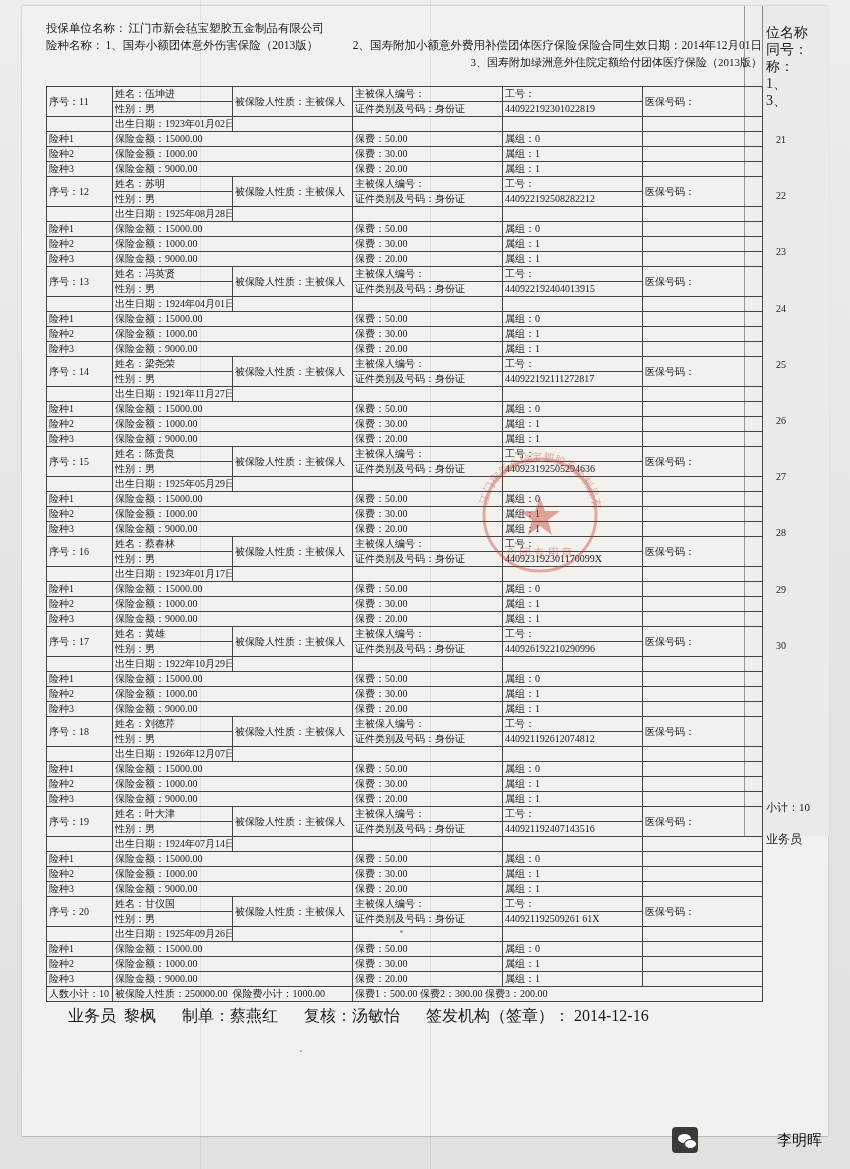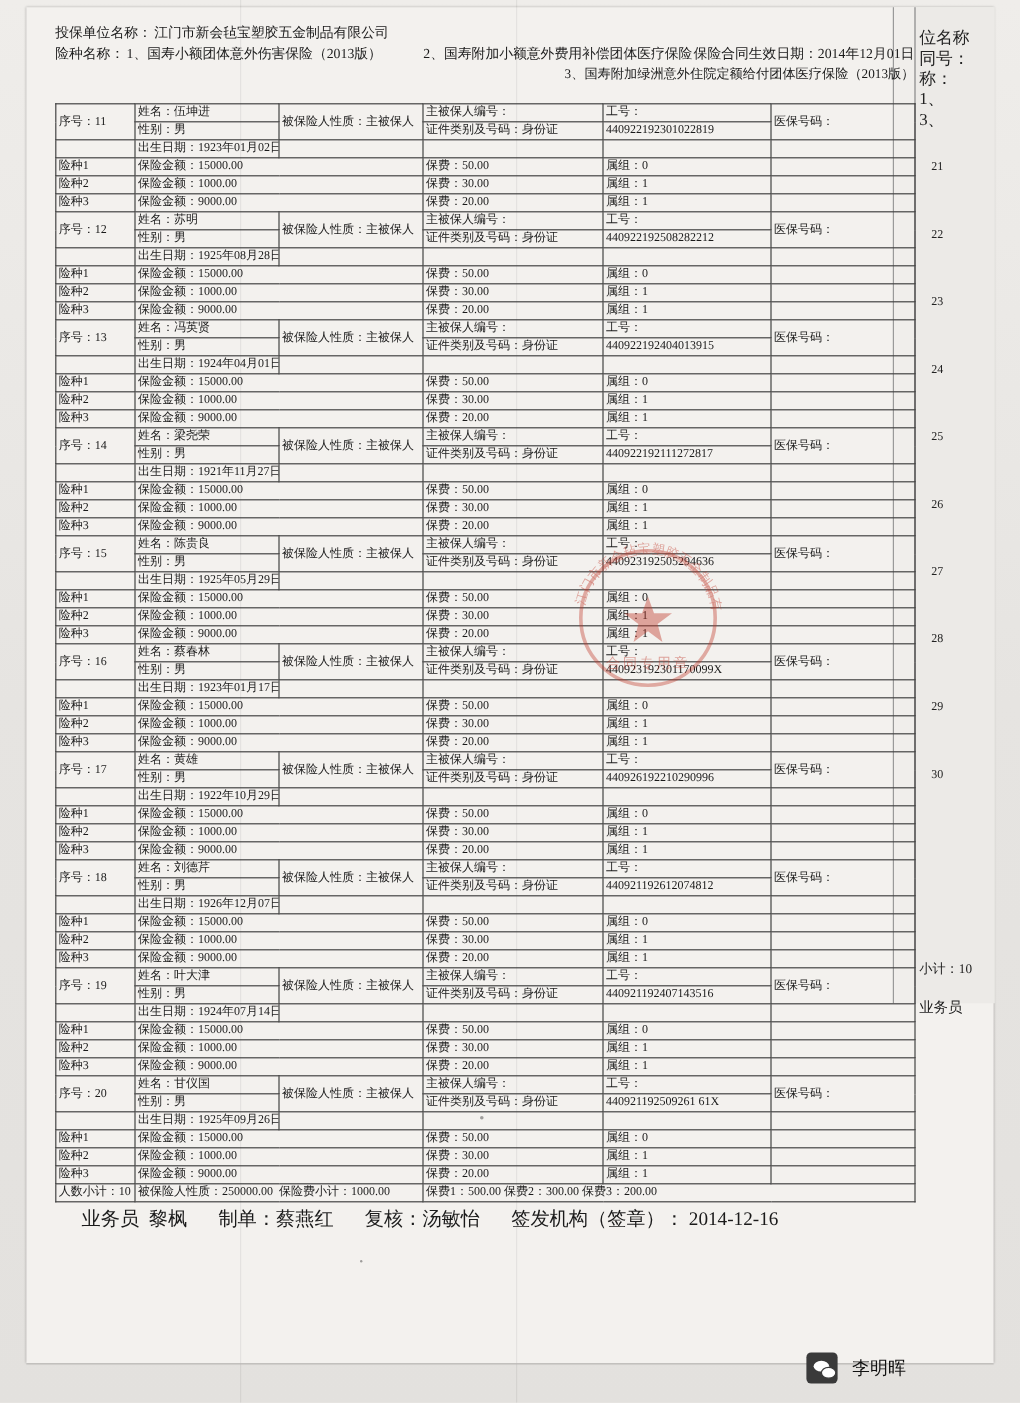--- a/index.html
+++ b/index.html
@@ -90,21 +90,21 @@
 
   
   .fold{
     position:absolute;top:0;width:1px;height:1169px;background:rgba(0,0,0,.06);
   }
   .bottomline{
     position:absolute;left:22px;top:1136px;width:806px;height:1px;background:#bdbbb8;
   }
   .wechat{
     position:absolute;left:672px;top:1120px;width:150px;height:40px;
-    display:flex;align-items:center;gap:12px;
+    display:flex;align-items:center;gap:12px;justify-content:space-between;
   }
   .wechat .qi{
     width:26px;height:26px;border-radius:4px;background:#3a3a3a;
     position:relative;
   }
   .wechat .qi:before{
     content:"";position:absolute;left:6px;top:7px;width:13px;height:9px;
     border-radius:50%;background:#fff;
   }
   .wechat .qi:after{

